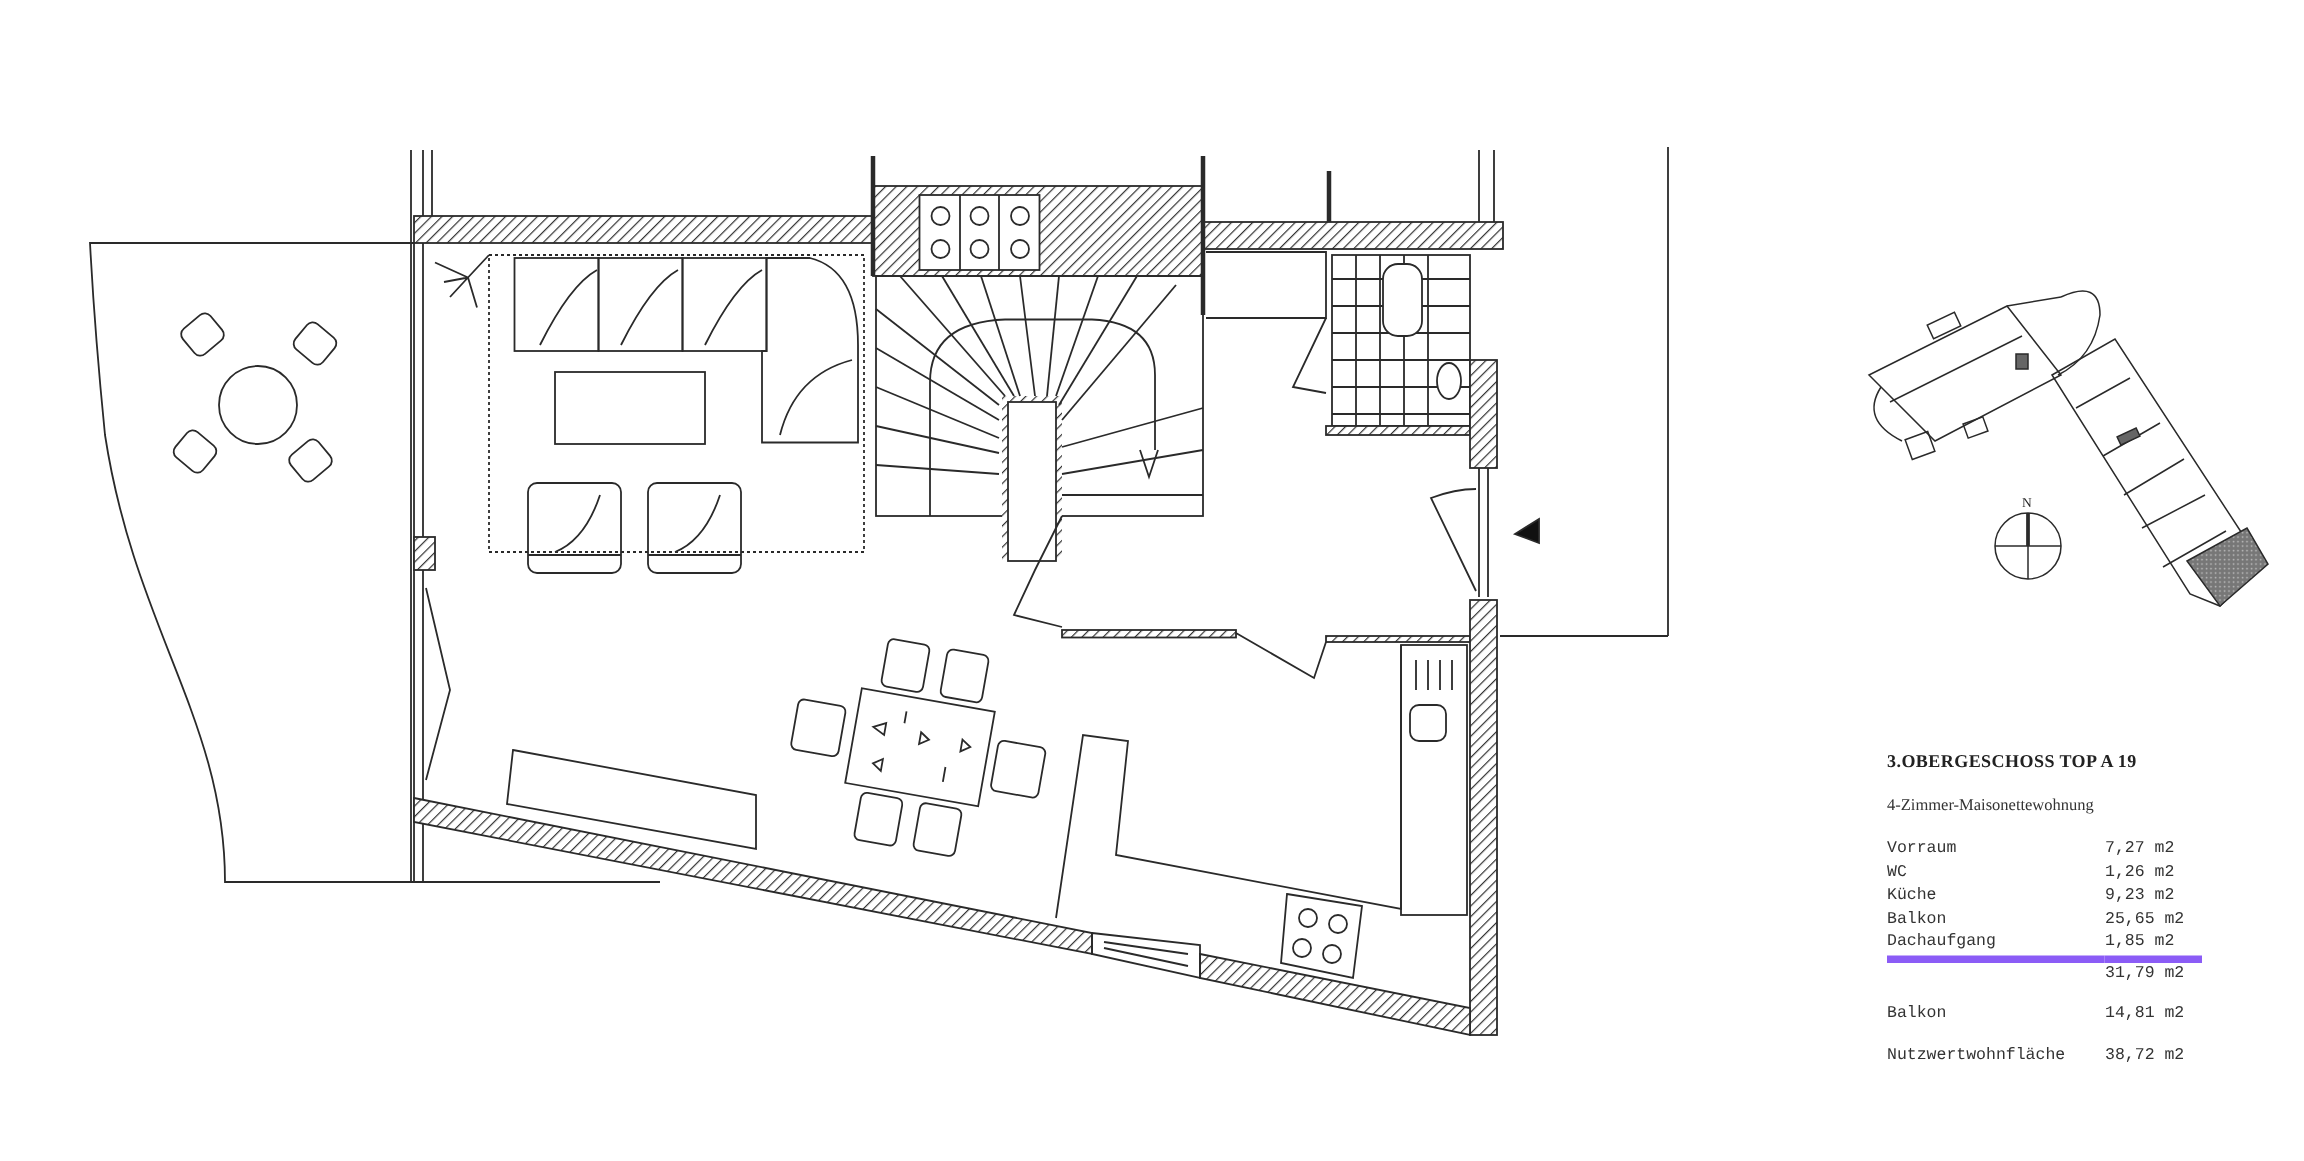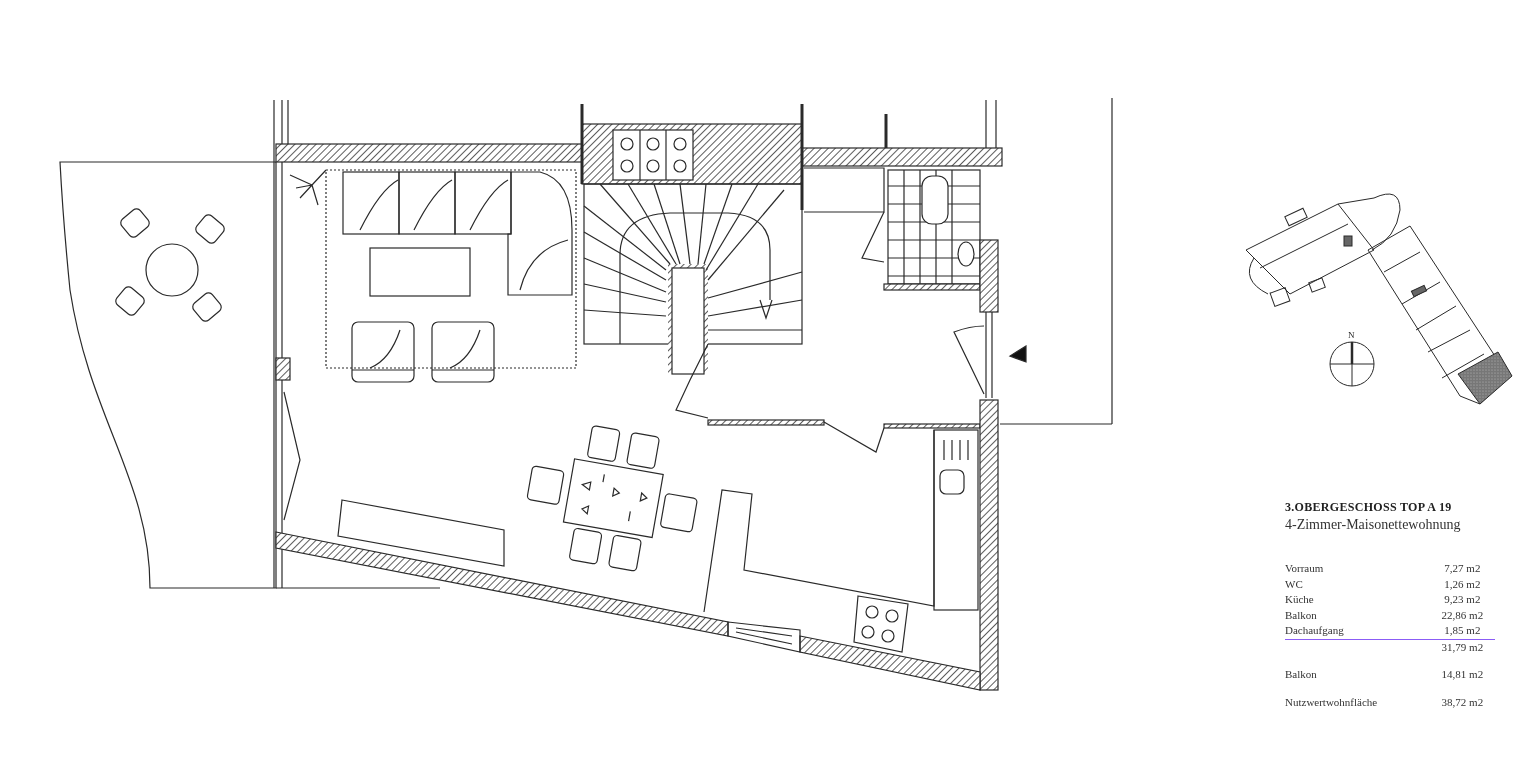--- a/index.html
+++ b/index.html
@@ -1,24 +1,24 @@
 <!DOCTYPE html>
 <html><head>
 <meta charset="utf-8">
 <style>
   html,body{margin:0;padding:0;background:#ffffff;}
   body{width:1536px;height:774px;position:relative;overflow:hidden;font-family:"Liberation Serif","DejaVu Serif",serif;color:#222;}
   #plan{position:absolute;left:0;top:0;width:1536px;height:774px;}
-  .legend{position:absolute;left:1285px;top:500px;width:212px;font-size:11px;color:#333;}
+  .legend{position:absolute;left:1258px;top:500px;width:212px;font-size:11px;color:#333;}
   .legend .title{font-weight:bold;font-size:12px;letter-spacing:0.3px;color:#222;}
-  .legend .subtitle{margin-top:2px;font-size:14px;}
-  .legend table{border-collapse:collapse;width:210px;margin-top:28px;}
+  .legend .subtitle{margin-top:16px;font-size:11px;}
+  .legend table{border-collapse:collapse;width:210px;margin-top:16px;font-family:Liberation Mono, monospace;}
   .legend td{padding:0;height:15.5px;line-height:15.5px;font-size:11px;}
-  .legend td.v{text-align:center;}
-  .legend tr.under td{border-bottom:1px solid #8b5cf6;}
+  .legend td.v{text-align:left;}
+  .legend tr.under td{border-bottom:5px solid #8b5cf6;}
   .legend .gap td{height:12px;}
 </style>
 </head>
 <body>
 
 <svg id="plan" viewBox="0 0 1536 774" xmlns="http://www.w3.org/2000/svg">
   <defs>
     <pattern id="hatch" patternUnits="userSpaceOnUse" width="5" height="5" patternTransform="rotate(45)">
       <rect width="5" height="5" fill="#fff"></rect>
       <line x1="0" y1="0" x2="0" y2="5" stroke="#333" stroke-width="1.6"></line>
@@ -212,21 +212,21 @@
     <tr>
           <td>WC</td>
           <td class="v">1,26 m2</td>
         </tr>
     <tr>
           <td>Küche</td>
           <td class="v">9,23 m2</td>
         </tr>
     <tr>
           <td>Balkon</td>
-          <td class="v">22,86 m2</td>
+          <td class="v">25,65 m2</td>
         </tr>
     <tr class="under">
           <td>Dachaufgang</td>
           <td class="v">1,85 m2</td>
         </tr>
     <tr>
           <td></td>
           <td class="v">31,79 m2</td>
         </tr>
     <tr class="gap">

